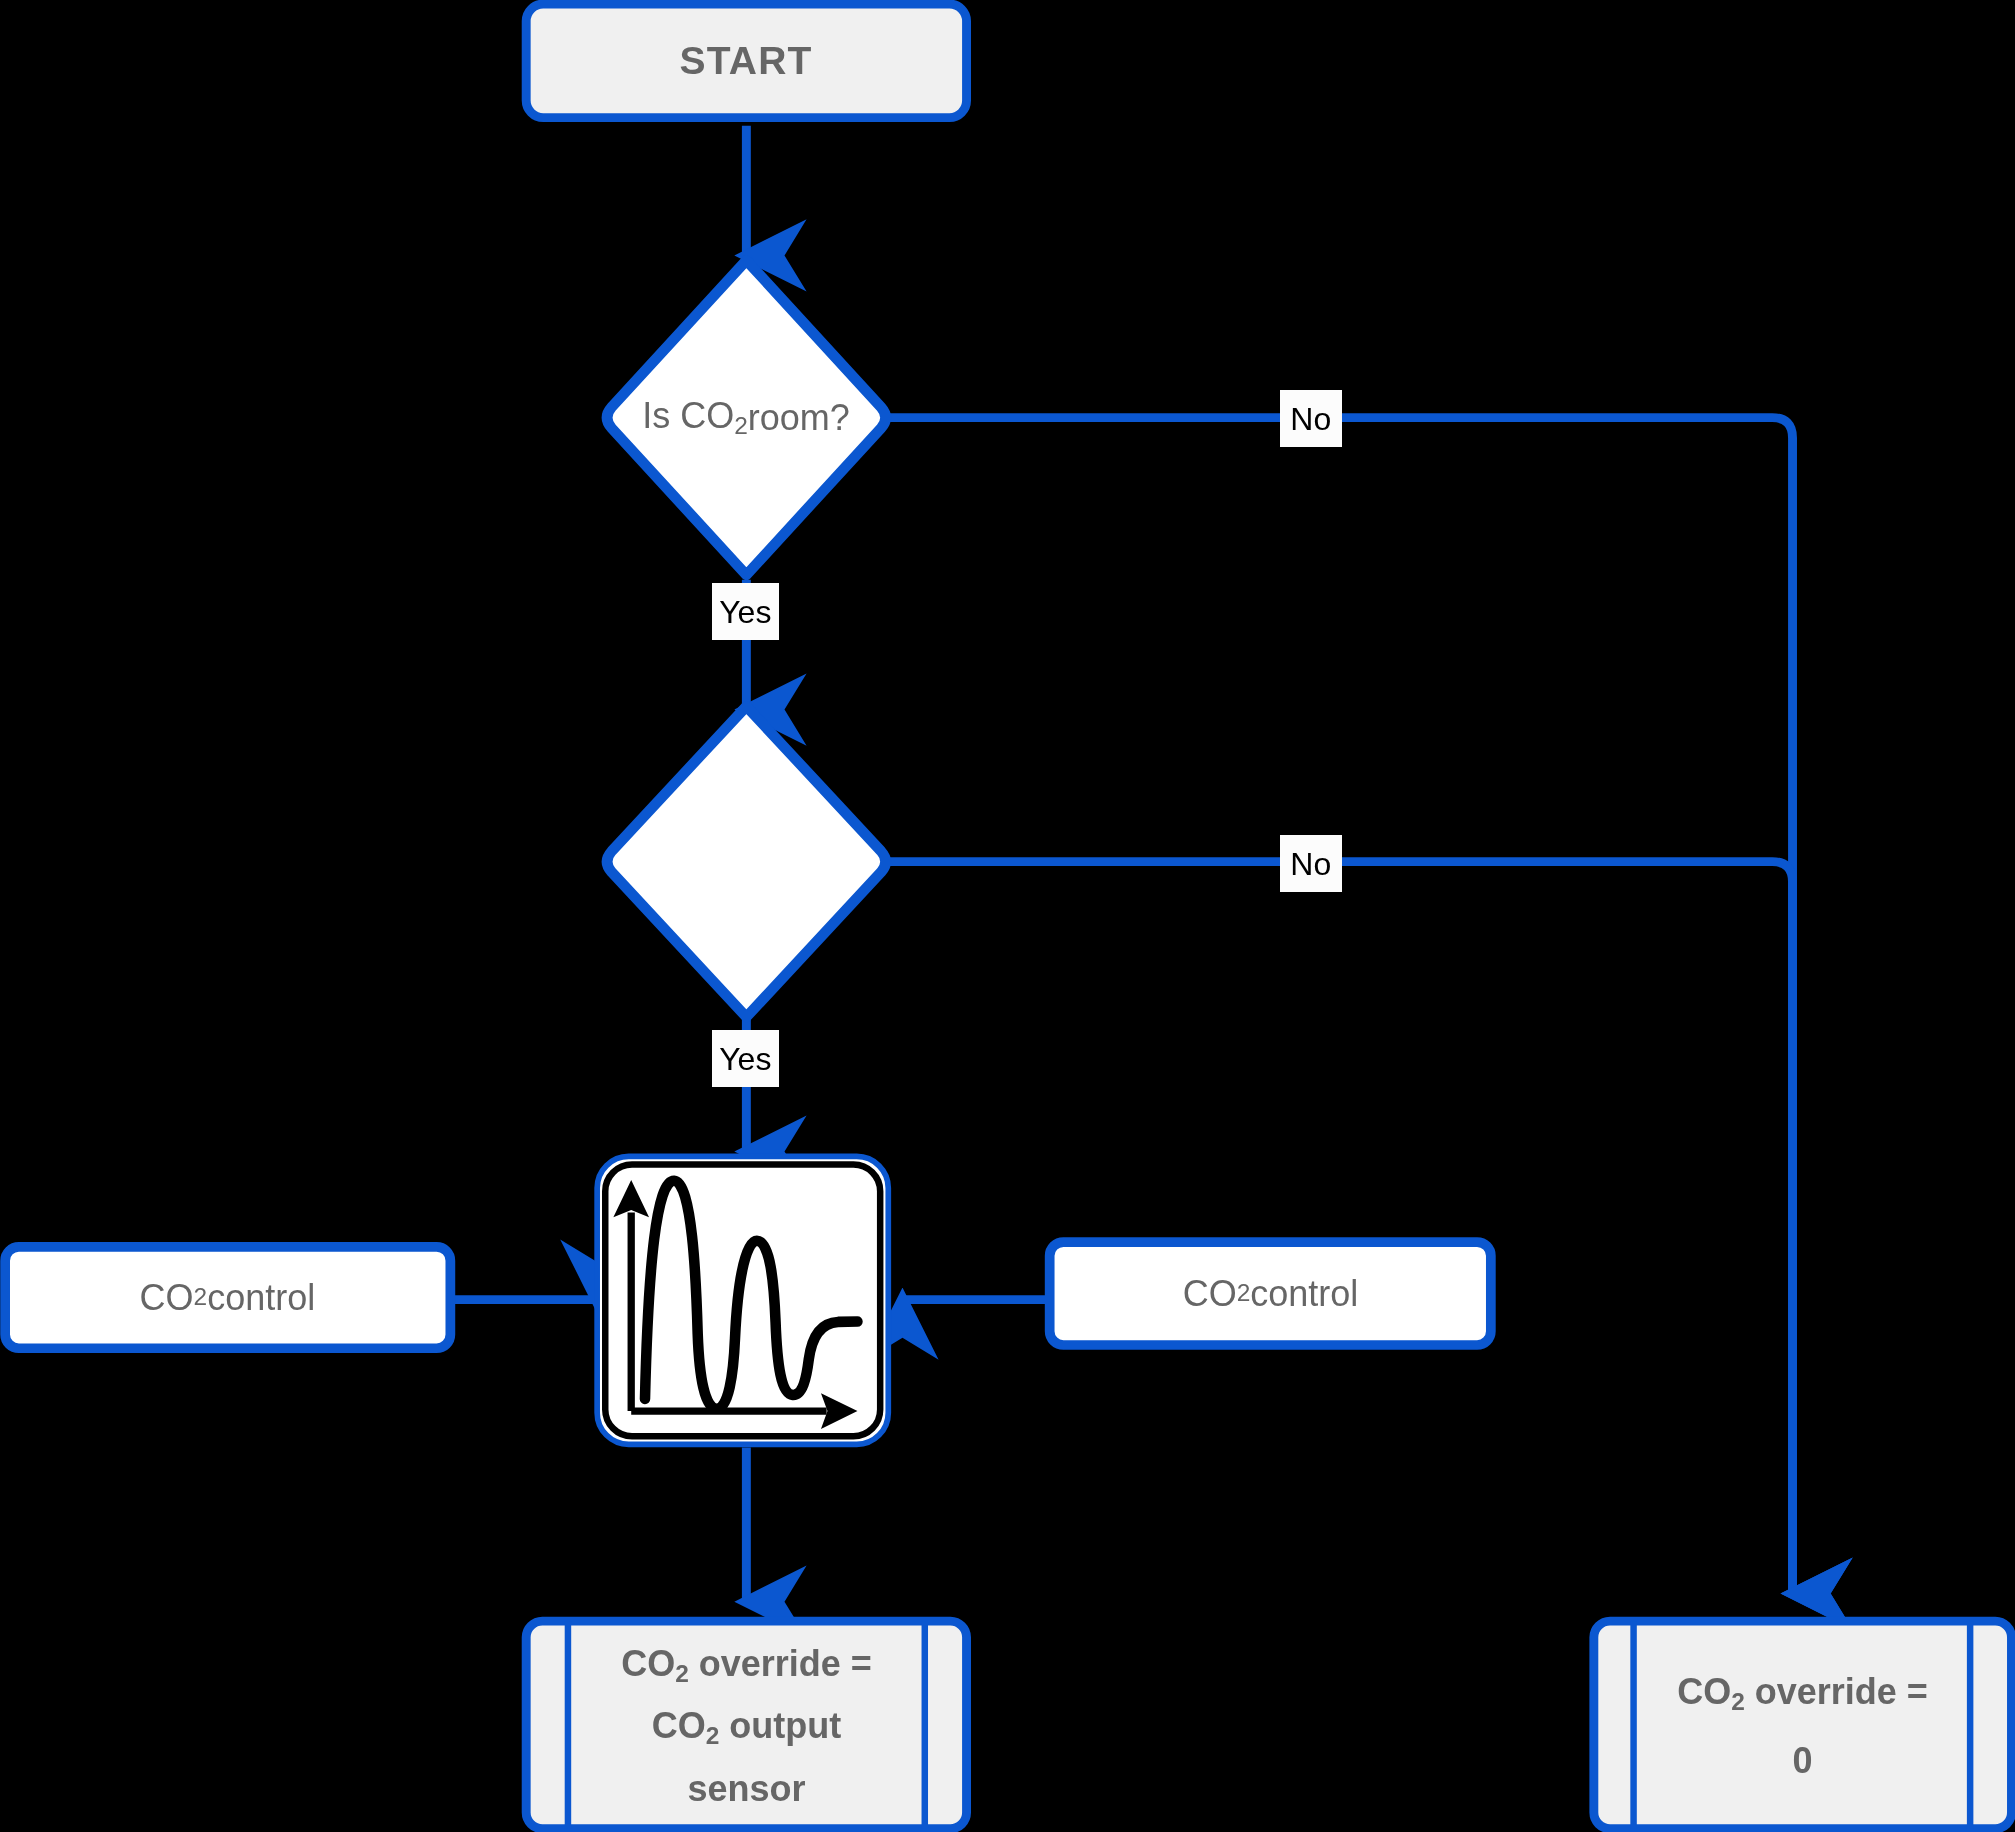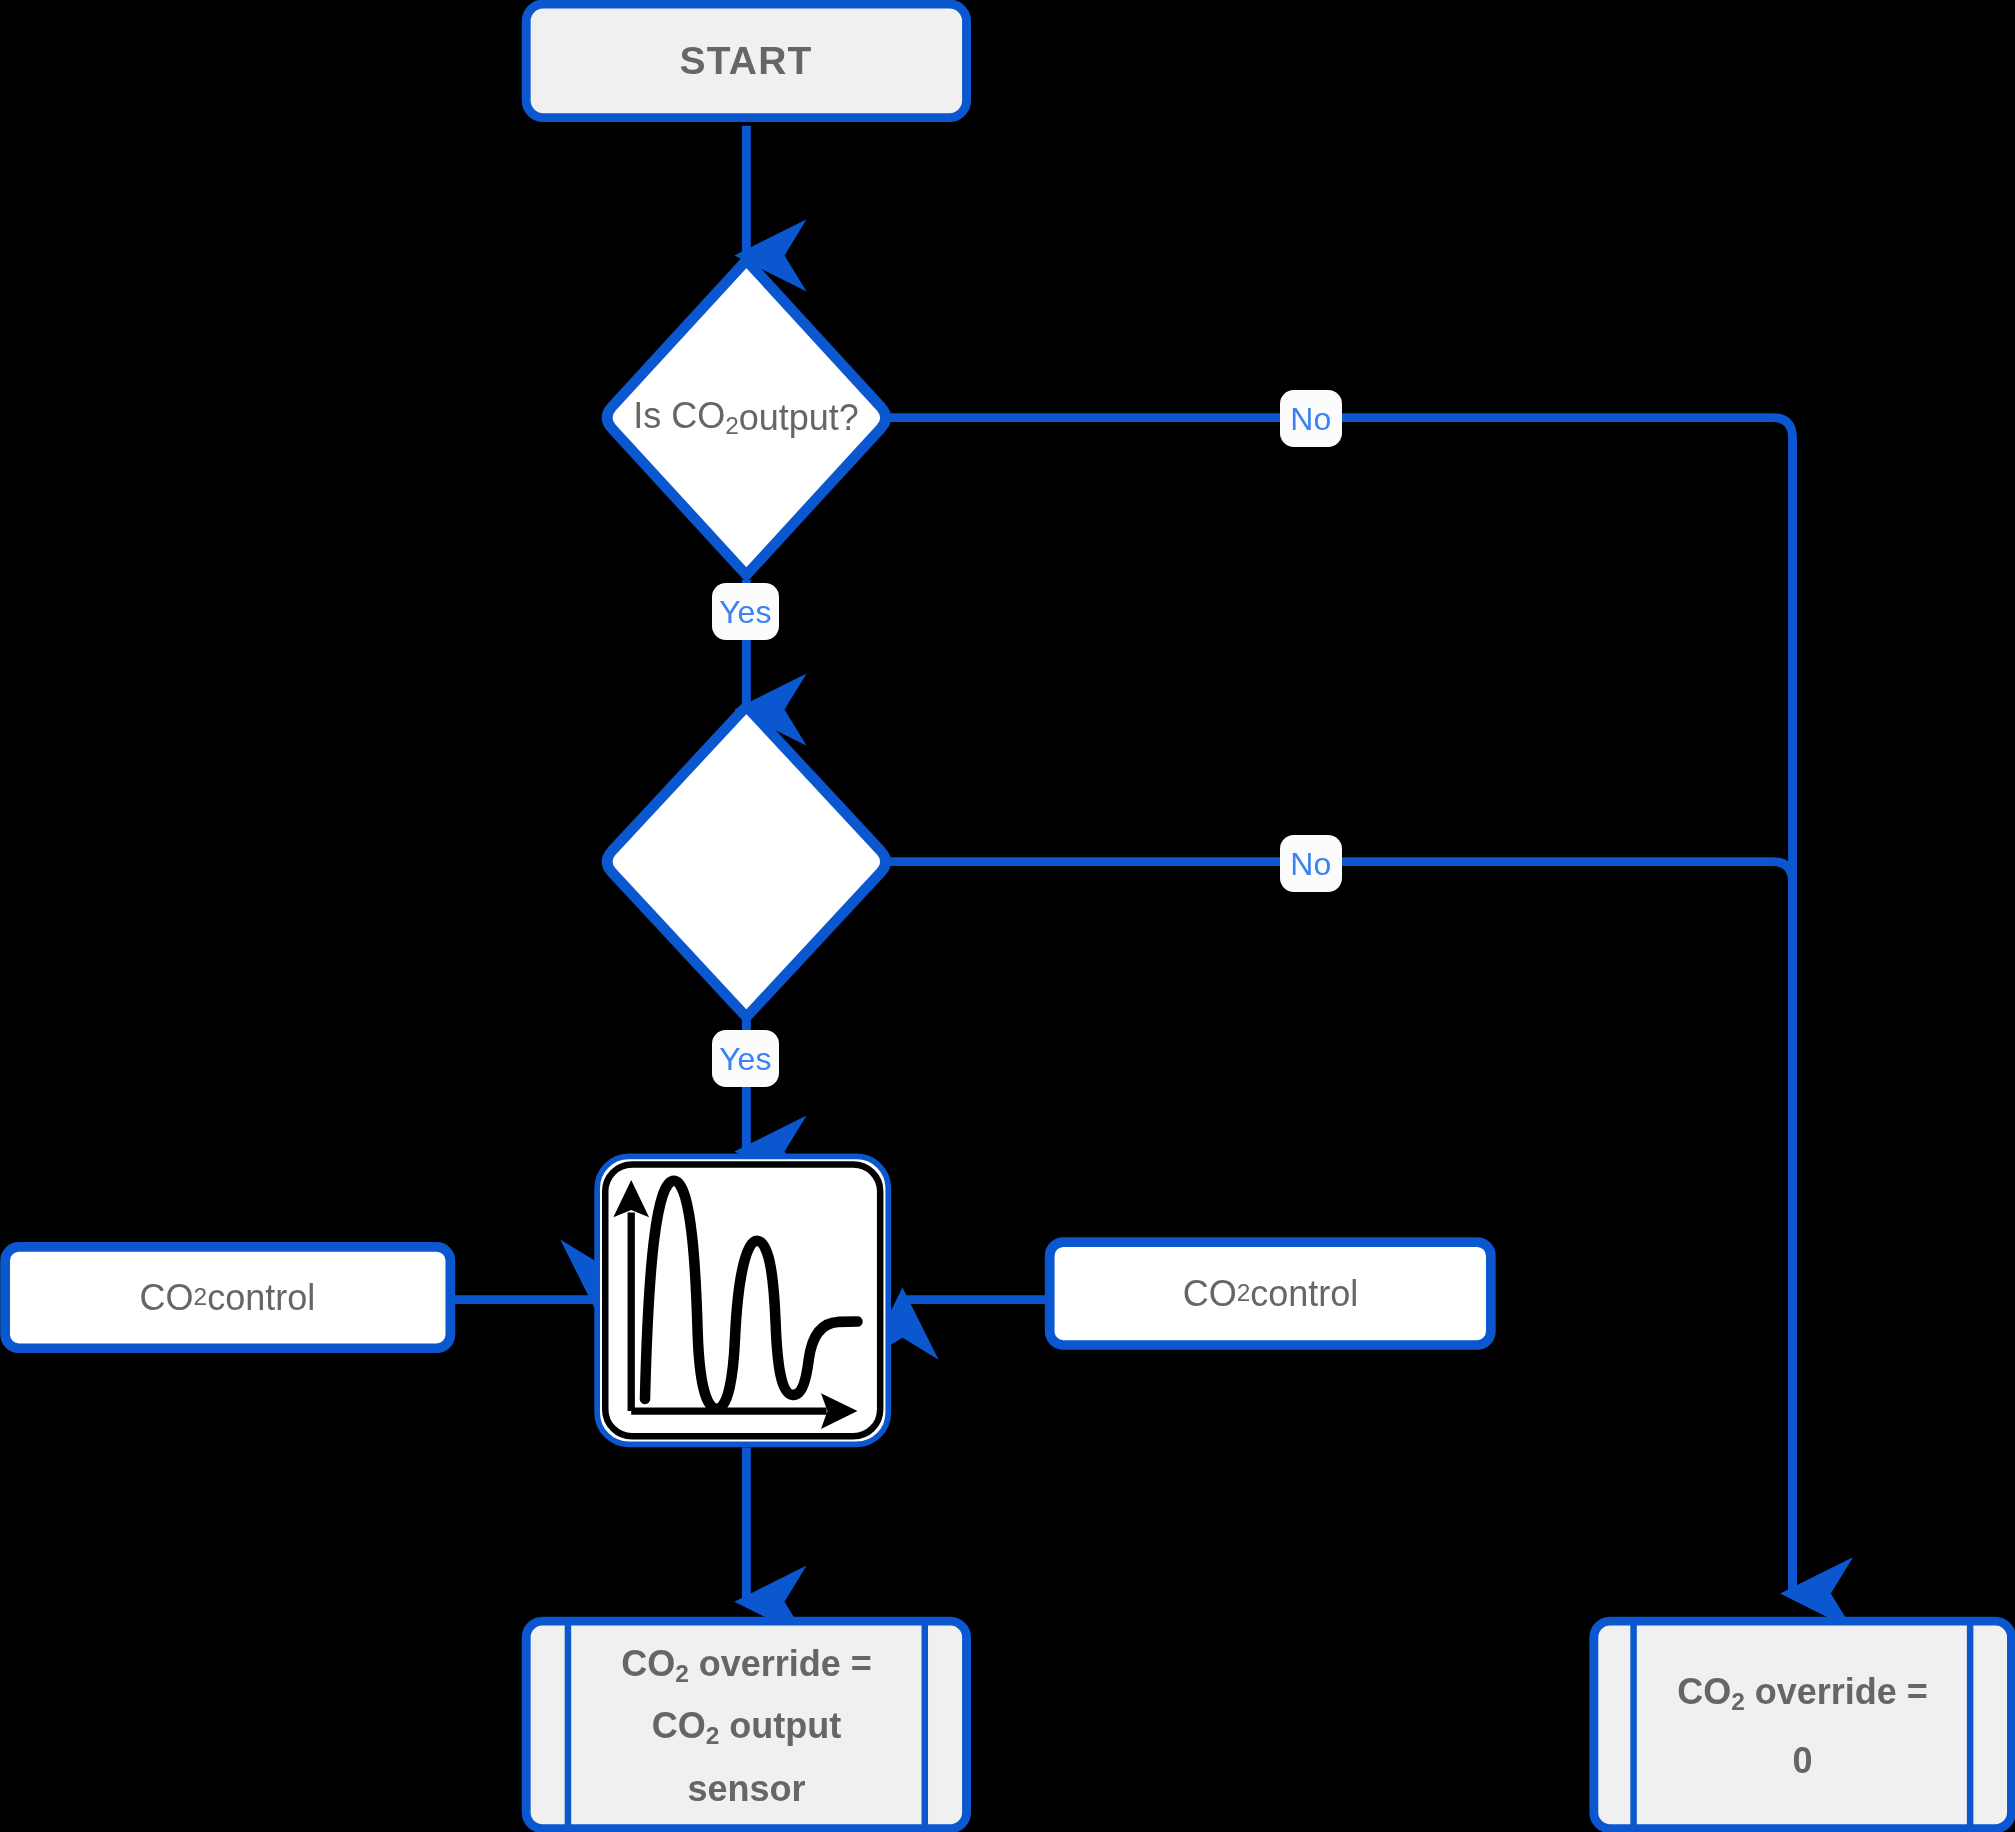--- a/index.html
+++ b/index.html
@@ -46,26 +46,25 @@
   .lbl-term {
     font-size: 36px;
     font-weight: bold;
   }
   .edge-label {
     position: absolute;
     display: flex;
     align-items: center;
     justify-content: center;
     background: #fcfcfc;
-    color: #3b82f6;
+    color: #000000;
     font-size: 32px;
     font-family: "Liberation Sans", "DejaVu Sans", sans-serif;
     line-height: 1;
     padding: 1.6px 0.8px;
-    border-radius: 14px;
   }
   sub { font-size: 0.68em; vertical-align: -0.26em; }
 </style>
 </head>
 <body>
 
 <div id="canvas">
 
   <svg id="flow-svg" viewBox="0 0 4968 4518" xmlns="http://www.w3.org/2000/svg">
     <defs>
@@ -165,21 +164,21 @@
       <rect x="3930" y="3998" width="1030" height="512" rx="40" ry="40" fill="#f0f0f0" stroke="#0b57d0" stroke-width="22"></rect>
       <line x1="4028" y1="3998" x2="4028" y2="4510" stroke="#0b57d0" stroke-width="16"></line>
       <line x1="4858" y1="3998" x2="4858" y2="4510" stroke="#0b57d0" stroke-width="16"></line>
     </g>
   </svg>
 
   <div class="node-label lbl-start" style="left:526px; top:4px; width:440px; height:114px;">START</div>
 
   <div class="node-label lbl-node" style="left:602px; top:320px; width:288px; height:195px; ">
     <div><span>Is CO</span><sub>2</sub></div>
-    <div>output?</div>
+    <div>room?</div>
   </div>
 
 
   <div class="node-label lbl-node" style="left:4.9px; top:1247px; width:445px; height:101px;">
     <span>CO</span><sub>2</sub><span> control</span>
   </div>
 
   <div class="node-label lbl-node" style="left:1050px; top:1242px; width:441px; height:103px;">
     <span>CO</span><sub>2</sub><span> control</span>
   </div>

